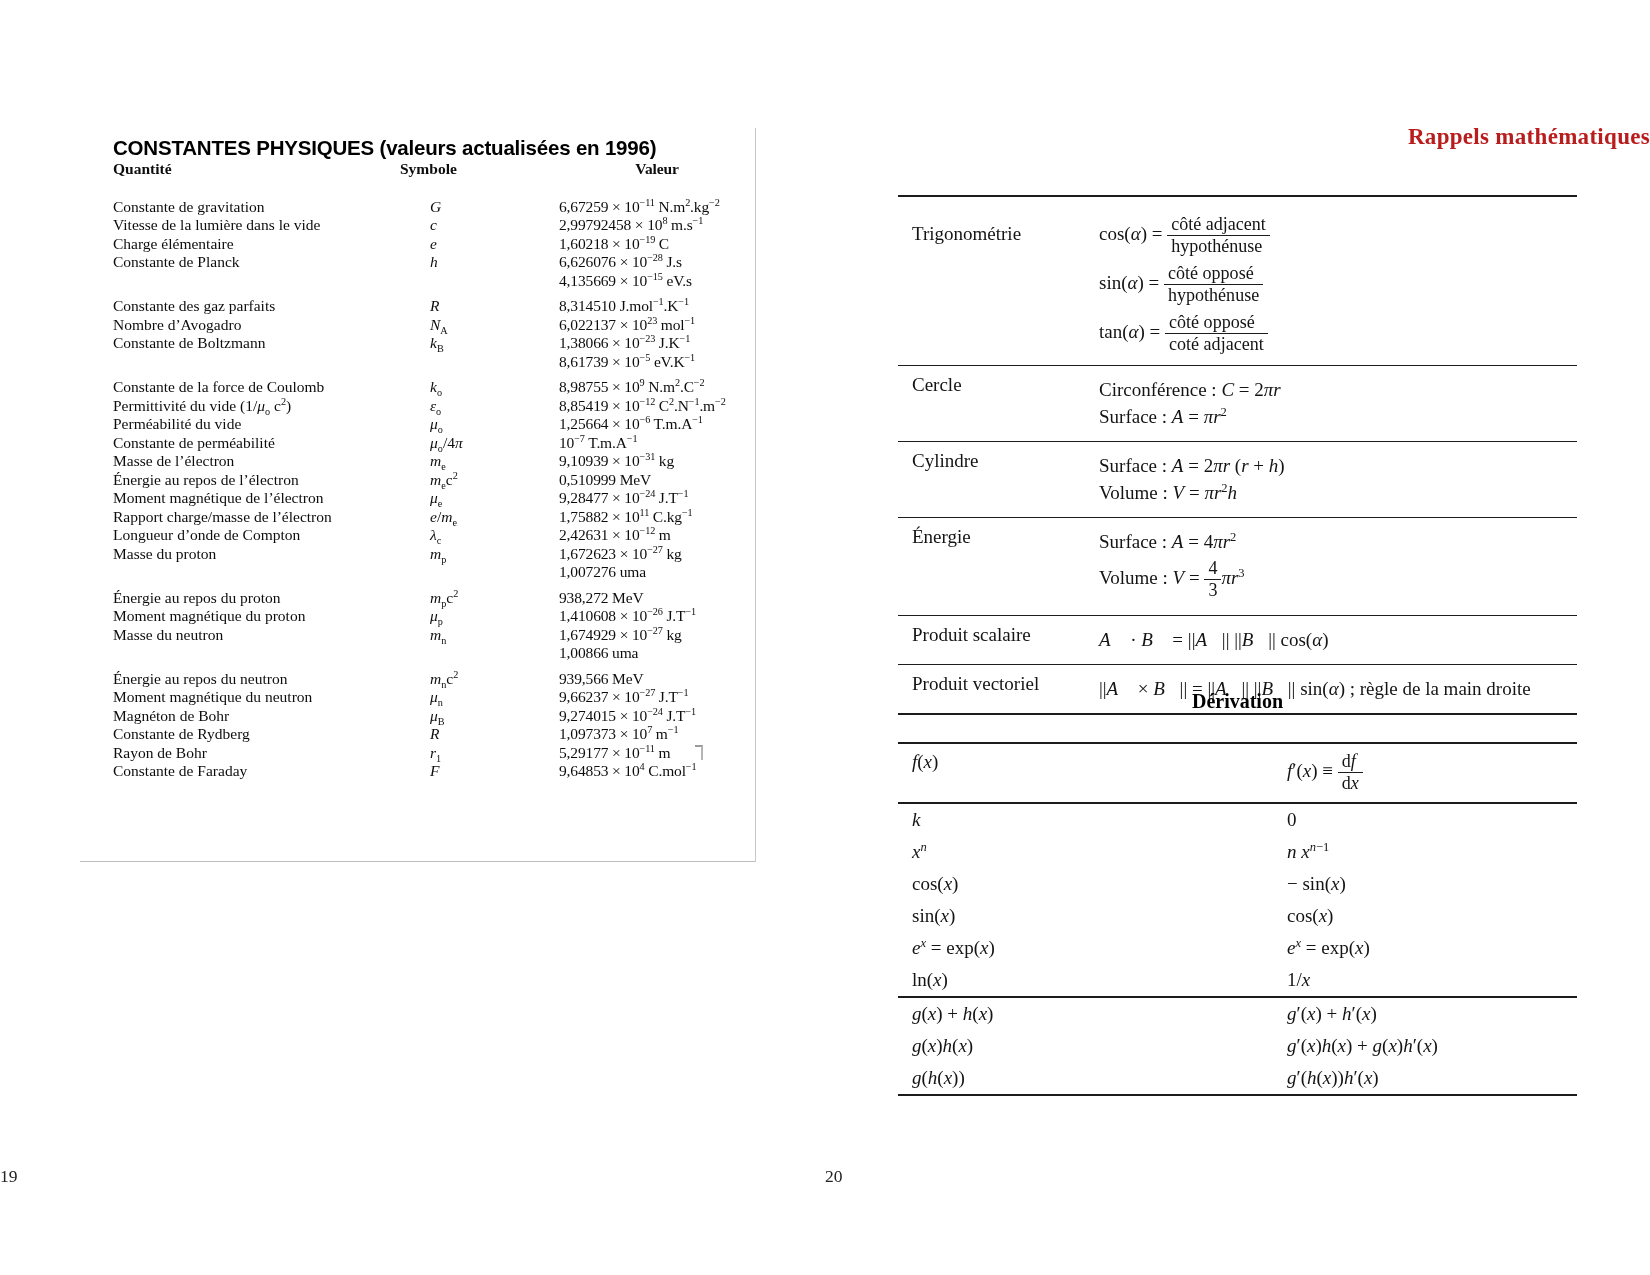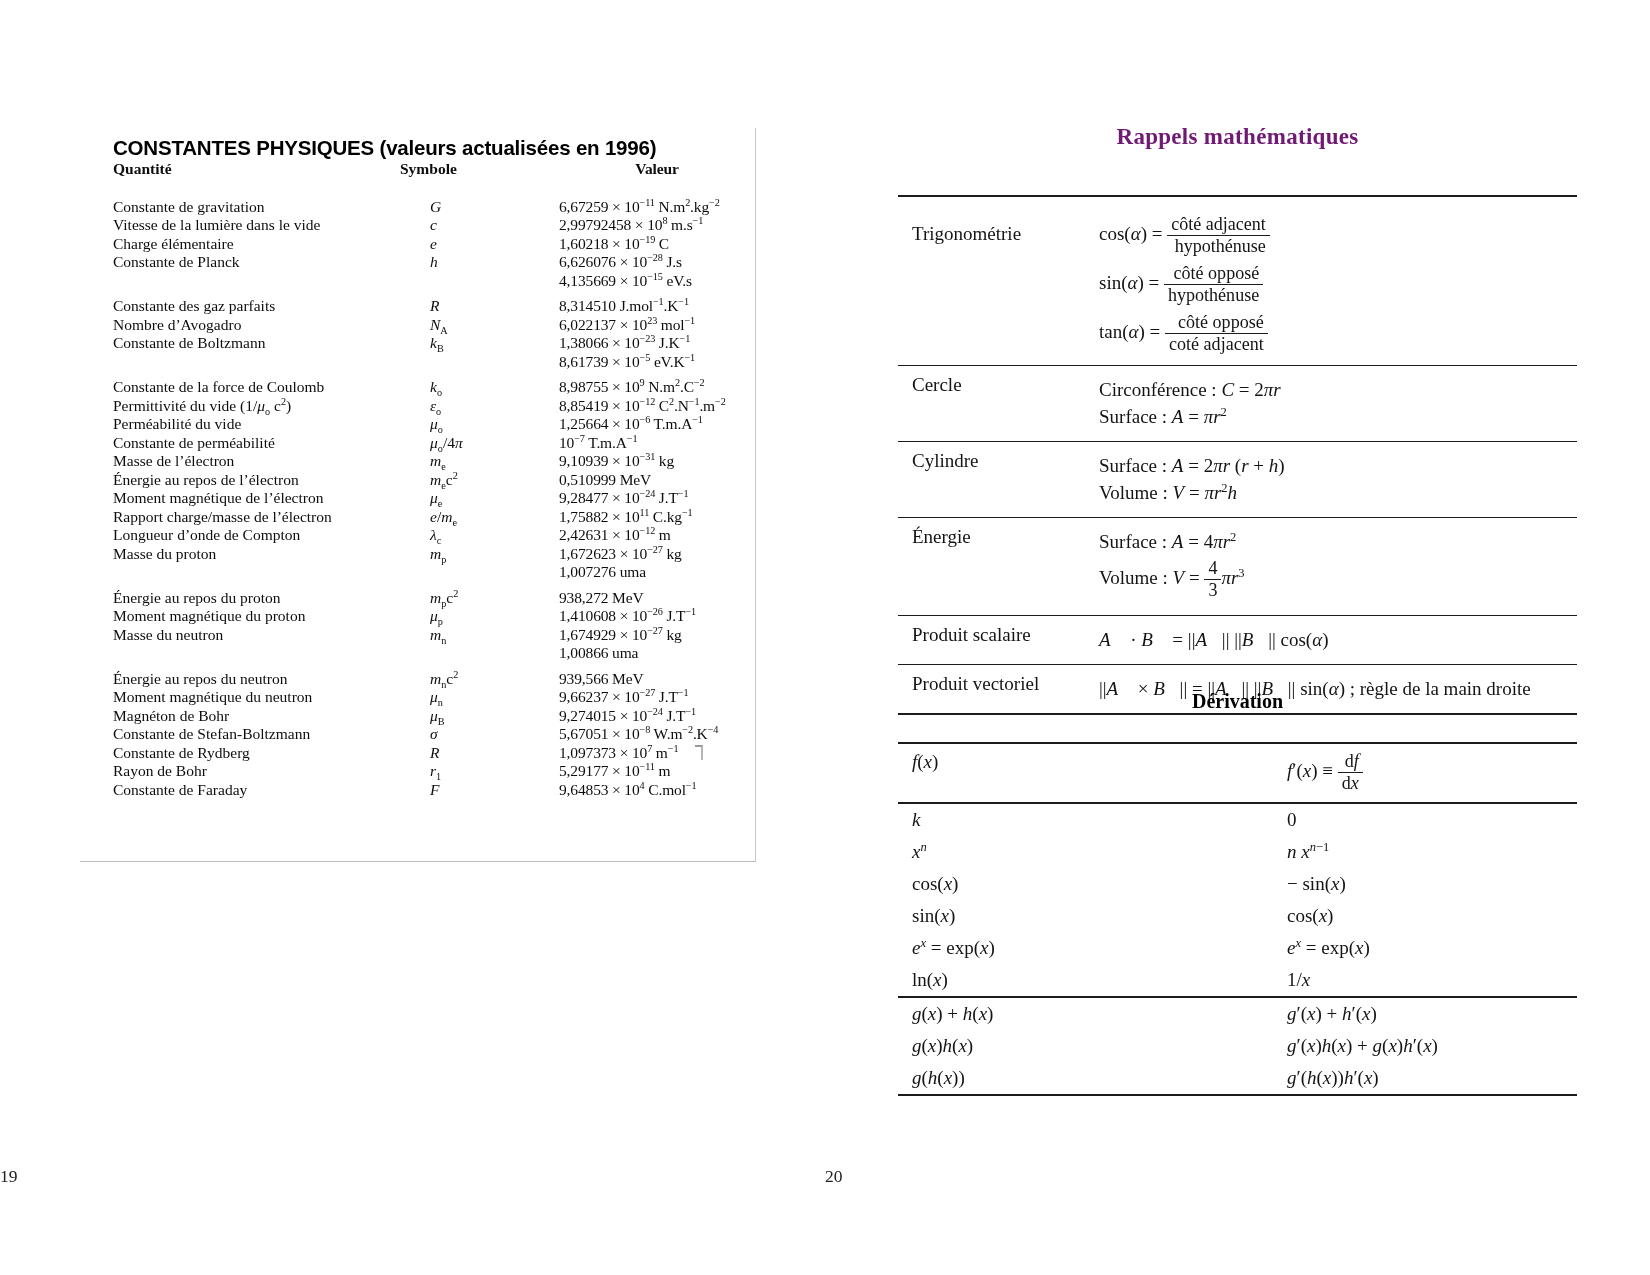--- a/index.html
+++ b/index.html
@@ -23,31 +23,31 @@
   .lrow.gap{margin-top:7px}
   .lrow .ls{padding-left:30px}
   .lrow .lv,.lhead .lv{letter-spacing:-0.15px;white-space:nowrap}
   sup,sub{font-size:0.66em;line-height:0}
   sub{vertical-align:-0.35em}
   sup{vertical-align:0.55em}
   .artifact{position:absolute;left:615px;top:617px;width:8px;height:15px;
             border-top:2px solid #9a9a9a;border-right:2px solid #b5b5b5}
 
   
-  .rtitle{position:absolute;top:124px;left:0;width:100%;text-align:center;
-          font-size:23px;font-weight:700;letter-spacing:0.3px;color:#701a75}
+  .rtitle{position:absolute;top:124px;left:0;width:100%;text-align:right;
+          font-size:23px;font-weight:700;letter-spacing:0.3px;color:#b91c1c}
   .rtable{position:absolute;left:73px;width:679px;
           border-top:2px solid #1c1c1c;border-bottom:2px solid #1c1c1c}
   .t1{top:195px}
   .frow{display:grid;grid-template-columns:187px 1fr;padding:8px 0 8px 14px;align-items:start}
   .frow + .frow{border-top:1.5px solid #1c1c1c}
   .frow.tall{padding-top:12px;padding-bottom:4px}
   .tall .flabel{padding-top:14px}
   .fline{margin:5px 0}
-  .frac{display:inline-block;vertical-align:middle;text-align:right;line-height:1.08}
+  .frac{display:inline-block;vertical-align:middle;text-align:left;line-height:1.08}
   .frac .fnum,.frac .fden{display:block;padding:1px 4px;font-size:0.95em}
   .frac .fden{border-top:1.2px solid #1c1c1c}
   .dtitle{position:absolute;top:690px;left:0;width:100%;text-align:center;
           font-size:20px;font-weight:700;color:#000}
   .t2{top:742px}
   .drow{display:grid;grid-template-columns:375px 1fr;padding:5px 0 5px 14px}
   .dhead{border-bottom:2px solid #1c1c1c;padding:7px 0 7px 14px}
   .drow.rule{border-top:2px solid #1c1c1c}
   i{font-style:italic}
   .pnum{position:absolute;top:1166px;left:0;width:100%;text-align:left;font-size:17.5px;color:#222}
@@ -224,25 +224,20 @@
             <div class="ls"><i>μ</i><sub>n</sub></div>
             <div class="lv">9,66237 × 10<sup>−27</sup> J.T<sup>−1</sup></div>
           </div>
 
           <div class="lrow">
             <div class="lq">Magnéton de Bohr</div>
             <div class="ls"><i>μ</i><sub>B</sub></div>
             <div class="lv">9,274015 × 10<sup>−24</sup> J.T<sup>−1</sup></div>
           </div>
 
-          <div class="lrow">
-            <div class="lq">Constante de Stefan-Boltzmann</div>
-            <div class="ls"><i>σ</i></div>
-            <div class="lv">5,67051 × 10<sup>−8</sup> W.m<sup>−2</sup>.K<sup>−4</sup></div>
-          </div>
 
           <div class="lrow">
             <div class="lq">Constante de Rydberg</div>
             <div class="ls"><i>R</i></div>
             <div class="lv">1,097373 × 10<sup>7</sup> m<sup>−1</sup></div>
           </div>
 
           <div class="lrow">
             <div class="lq">Rayon de Bohr</div>
             <div class="ls"><i>r</i><sub>1</sub></div>

